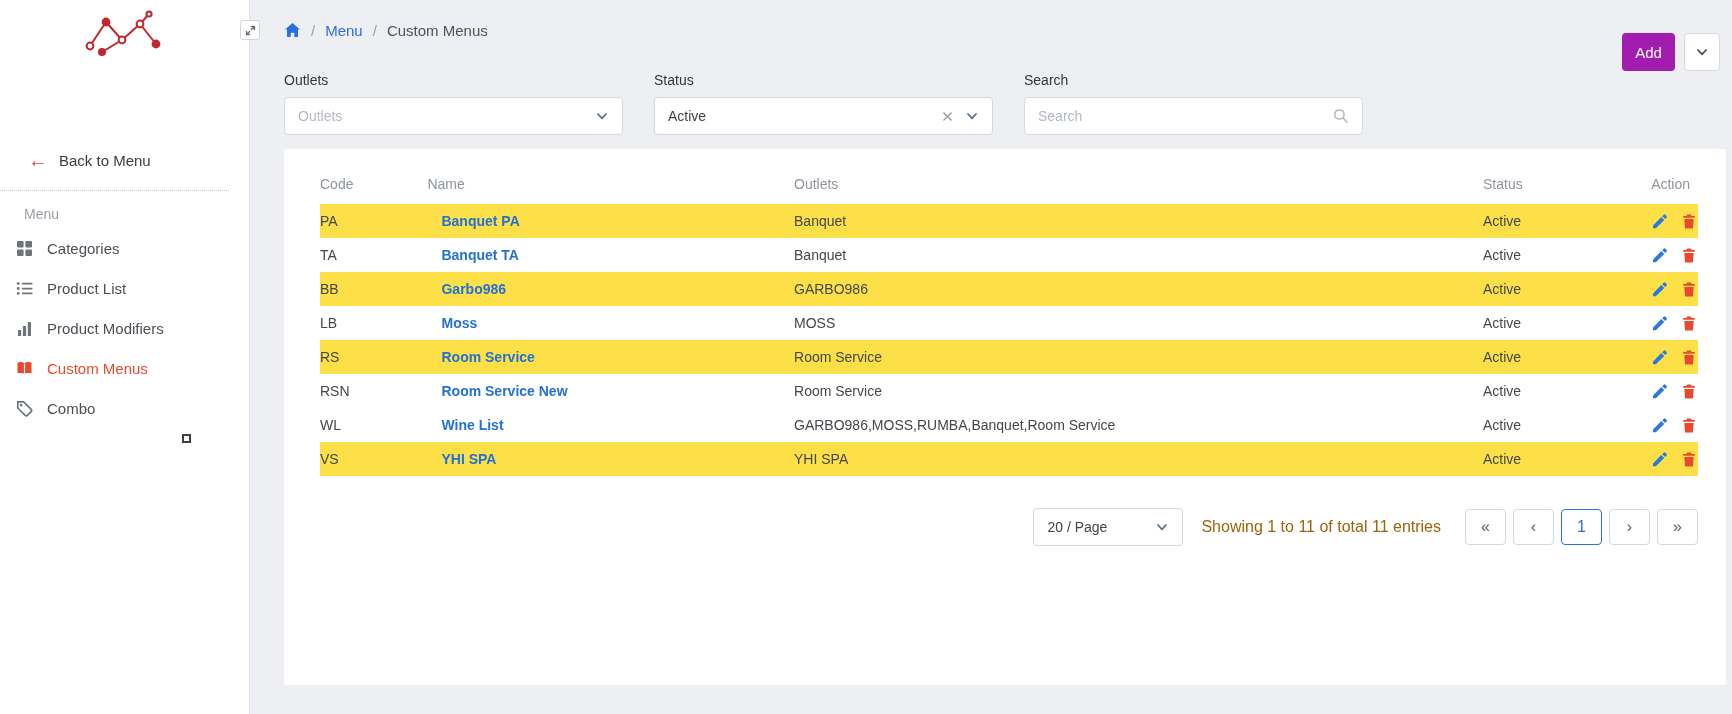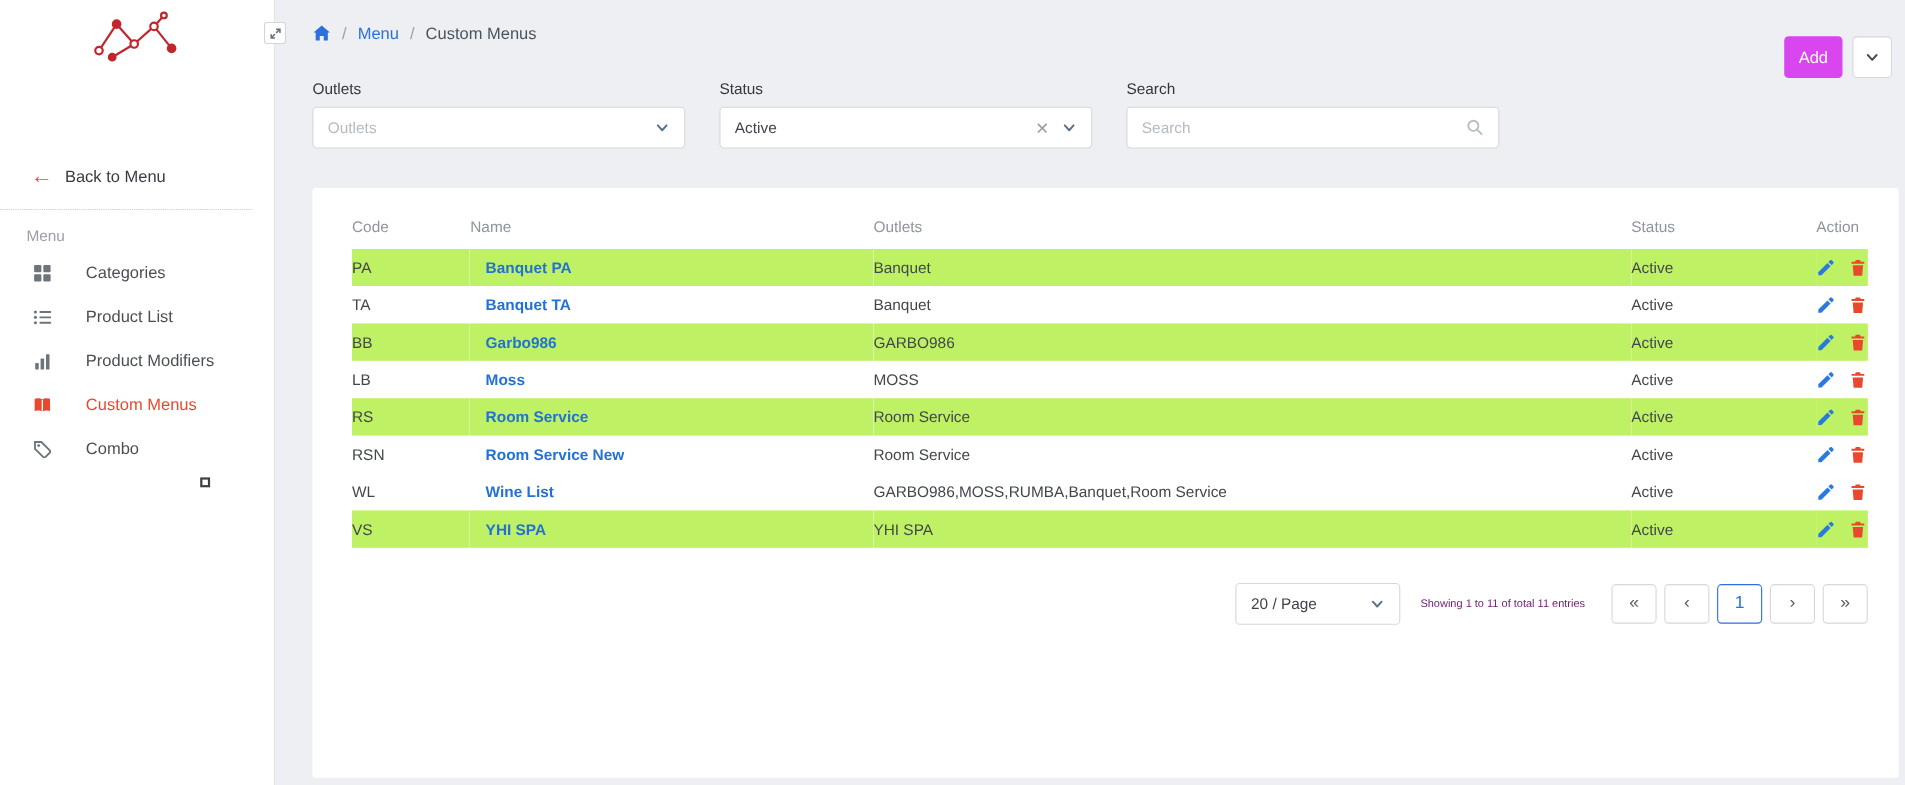--- a/index.html
+++ b/index.html
@@ -24,39 +24,39 @@
     display:flex; align-items:center; justify-content:center; cursor:pointer; z-index:3; padding:0;
   }
   .back-row {
     display:flex; align-items:center; gap:11px;
     margin:92px 0 0 28px; font-size:15px; color:#383c42; cursor:pointer;
   }
   .back-arrow { color:#e8492e; font-size:20px; line-height:1; font-weight:bold; }
   .divider { border-top:1px dotted #c6c9ce; margin:20px 20px 0 0; }
   .section-label { margin:15px 0 6px 24px; font-size:14px; color:#9aa0a7; }
   .nav-item {
-    display:flex; align-items:center; gap:31px; height:40px;
-    padding-left:30px; font-size:15px; color:#4b4f55; cursor:pointer;
+    display:flex; align-items:center; gap:14px; height:40px;
+    padding-left:16px; font-size:15px; color:#4b4f55; cursor:pointer;
   }
   .nav-item.active { color:#e8492e; }
   .nav-icon { width:17px; height:17px; display:flex; flex:none; }
   .mini-square { position:absolute; left:182px; top:434px; width:9px; height:9px; border:2px solid #3c3f44; }
 
   
   .main { position:absolute; left:251px; top:0; width:1481px; height:714px; padding:0 6px 0 33px; }
 
   .topbar { position:relative; height:46px; padding-top:14px; display:flex; align-items:center; gap:10px; font-size:15px; }
   .crumb-home { display:flex; align-items:center; cursor:pointer; }
   .crumb-link { color:#2b6fe0; cursor:pointer; text-decoration:none; }
   .crumb-sep { color:#9aa0a6; }
   .crumb-current { color:#4a545f; }
 
   .add-group { position:absolute; right:6px; top:33px; display:flex; gap:9px; z-index:4; }
   .add-btn {
-    min-width:53px; height:38px; padding:0 12px; background:#d946ef; color:#fff;
+    min-width:53px; height:38px; padding:0 12px; background:#a21caf; color:#fff;
     border:none; border-radius:4px; font-size:15px; cursor:pointer; font-family:inherit;
   }
   .dd-btn {
     width:36px; height:38px; background:#fff; border:1px solid #d5d8dd; border-radius:4px;
     display:flex; align-items:center; justify-content:center; cursor:pointer; padding:0;
   }
 
   .filters { display:flex; gap:31px; margin-top:26px; }
   .filter { width:339px; }
   .filter-label { font-size:14px; color:#33373d; margin-bottom:9px; }
@@ -69,35 +69,35 @@
   .control input {
     flex:1; border:none; outline:none; font-size:14px; font-family:inherit;
     color:#3f434a; background:transparent; min-width:0;
   }
   .control input::placeholder { color:#b4bac2; }
   .clear-icon { margin-right:12px; display:flex; cursor:pointer; }
   .chev { display:flex; flex:none; }
 
   
   .card {
-    background:#fff; border-radius:3px; margin-top:36px;
+    background:#fff; border-radius:3px; margin-top:14px;
     padding:16px 28px 24px 36px; height:536px;
   }
   table { width:100%; border-collapse:collapse; font-size:14px; table-layout:fixed; }
   th { text-align:left; font-weight:400; color:#8f959d; padding:11px 8px 12px 0; }
   td { padding:0 8px 0 0; height:34px; color:#43474c; overflow:hidden; white-space:nowrap; }
-  tr.striped td { background:#bef264; }
+  tr.striped td { background:#fde047; }
   .name-link { color:#2471d6; font-weight:700; cursor:pointer; text-decoration:none;padding-left:14px; }
   .action-wrap { display:flex; gap:13px; align-items:center; }
   .icon-btn { display:inline-flex; cursor:pointer; }
 
   
   .footer { display:flex; align-items:center; justify-content:flex-end; margin-top:32px; }
   .page-size { width:150px; margin-right:18px; }
-  .summary { font-size:10px; color:#701a75; margin-right:24px; }
+  .summary { font-size:16px; color:#a16207; margin-right:24px; }
   .pager { display:flex; gap:7px; }
   .pg-btn {
     width:41px; height:36px; background:#fff; border:1px solid #d5d8dd; border-radius:4px;
     display:flex; align-items:center; justify-content:center; font-size:16px; color:#5b6068;
     cursor:pointer; font-family:inherit;
   }
   .pg-btn.current { border-color:#2b6fe0; color:#2b6fe0; }
 </style>
 </head>
 <body>

